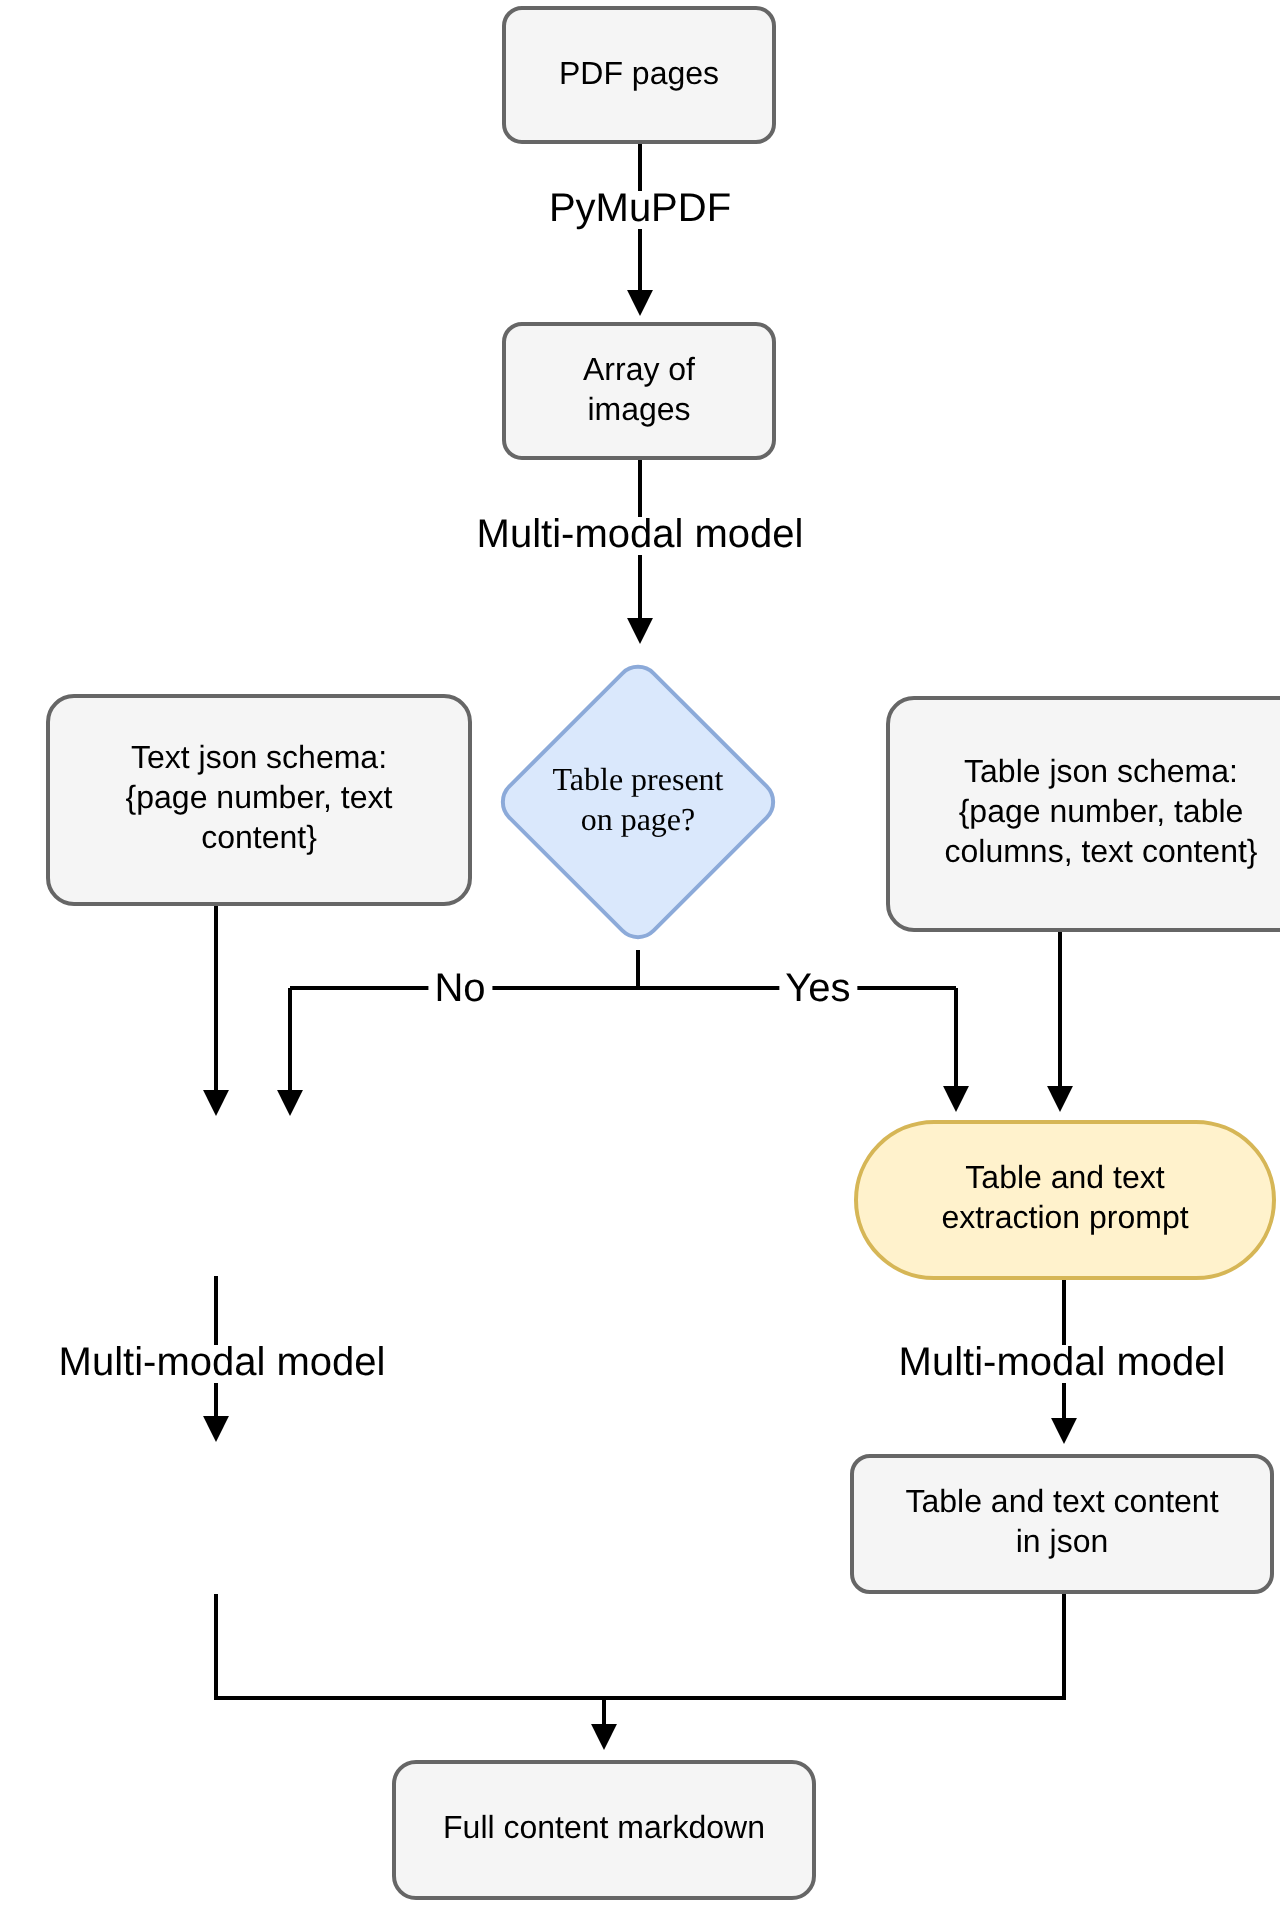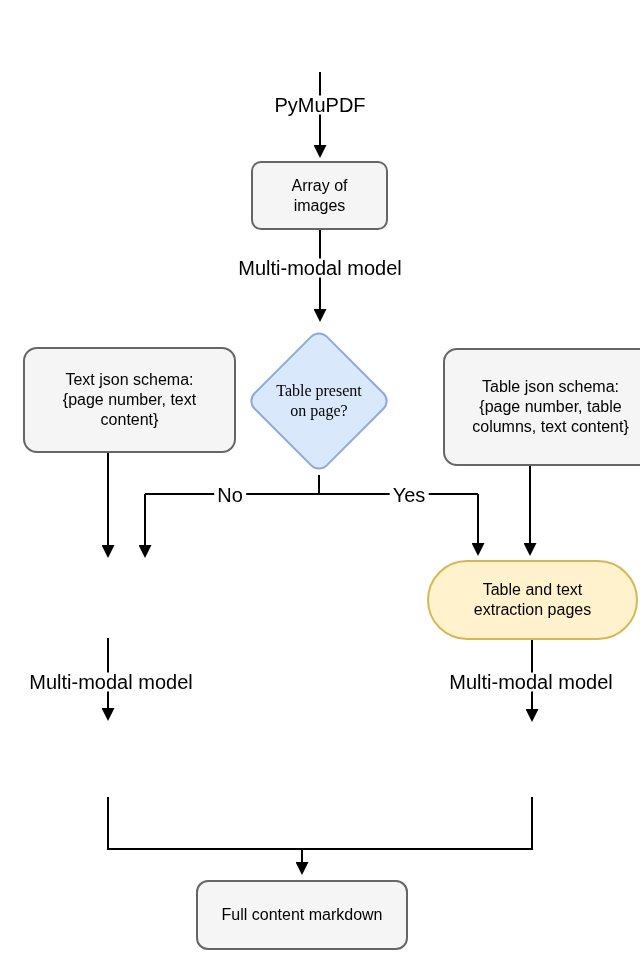--- a/index.html
+++ b/index.html
@@ -91,20 +91,23 @@
     <path d="M145 494 V556" marker-end="url(#arrow)"></path>
     <path d="M478 494 V554" marker-end="url(#arrow)"></path>
     <path d="M108 453 V556" marker-end="url(#arrow)"></path>
     <path d="M530 450 V554" marker-end="url(#arrow)"></path>
     <path d="M108 638 V719" marker-end="url(#arrow)"></path>
     <path d="M532 640 V720" marker-end="url(#arrow)"></path>
     <path d="M108 797 L108 849 L532 849 L532 797"></path>
     <path d="M302 849 V873" marker-end="url(#arrow)"></path>
   </svg>
 
+  <div class="node box" style="left:251px;top:3px;width:137px;height:69px">
+    <span>PDF pages</span>
+  </div>
 
   <div class="node box" style="left:251px;top:161px;width:137px;height:69px">
     <span>Array of
 images</span>
   </div>
 
   <div class="decision-wrap" style="left:267px;top:349px;width:104px;height:104px">
     <div class="diamond"></div>
     <div class="decision-label">Table present
 on page?</div>
@@ -118,24 +121,28 @@
 
   <div class="node box-lg" style="left:423px;top:348px;width:215px;height:118px">
     <span>Table json schema:
 {page number, table
 columns, text content}</span>
   </div>
 
 
   <div class="node pill" style="left:427px;top:560px;width:211px;height:80px">
     <span>Table and text
-extraction pages</span>
+extraction prompt</span>
   </div>
 
 
+  <div class="node box" style="left:425px;top:727px;width:212px;height:70px">
+    <span>Table and text content
+in json</span>
+  </div>
 
   <div class="node box" style="left:196px;top:880px;width:212px;height:70px;border-radius:12px">
     <span>Full content markdown</span>
   </div>
 
   <div class="edge-label" style="left:320px;top:105px">PyMuPDF</div>
   <div class="edge-label" style="left:320px;top:268px">Multi-modal model</div>
   <div class="edge-label" style="left:230px;top:495px">No</div>
   <div class="edge-label" style="left:409px;top:495px">Yes</div>
   <div class="edge-label" style="left:111px;top:682px">Multi-modal model</div>

